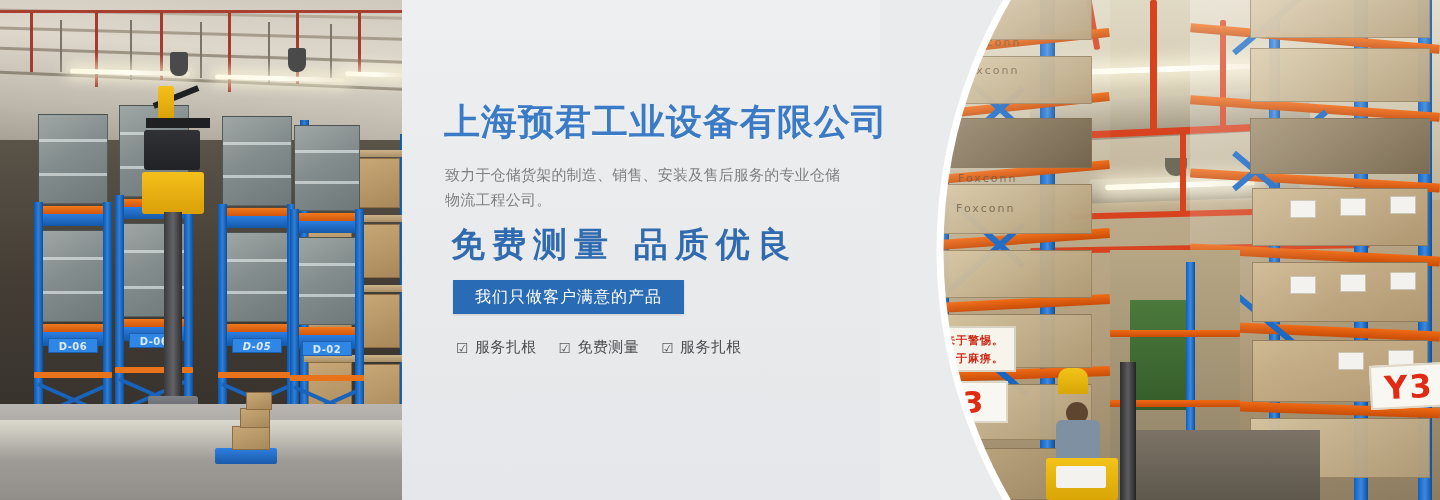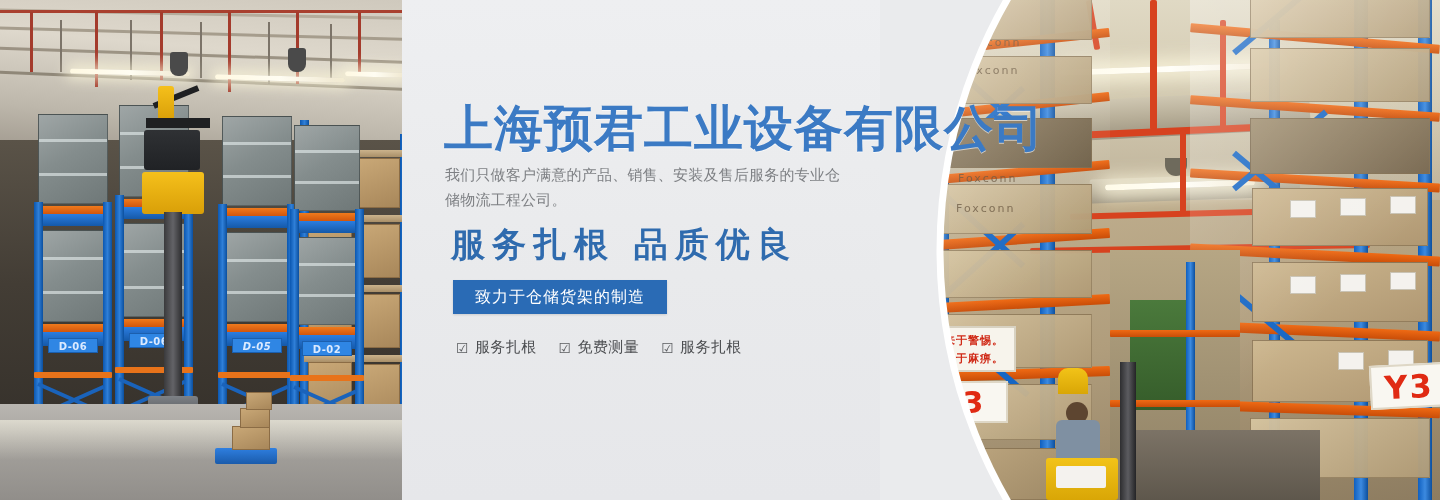--- a/index.html
+++ b/index.html
@@ -82,21 +82,21 @@
   .rpf-body { position:absolute; background:linear-gradient(180deg,#f2c318,#d9a606); border-radius:3px; }
   .rpf-mast { position:absolute; background:linear-gradient(90deg,#2e2e30,#5c5c60,#242426); }
   .rpf-driver { position:absolute; background:#7f90a2; border-radius:6px 6px 2px 2px; }
   .rpf-head { position:absolute; background:#5d4530; border-radius:50%; }
   .rp-greenwall { position:absolute; background:linear-gradient(180deg,#4b7a3c,#355c2a); }
   
   .circle-mask { position:absolute; left:0; top:0; width:560px; height:500px; pointer-events:none; }
 
   
   .content { position:absolute; left:444px; top:0; width:500px; height:500px; z-index:20; }
-  .title { position:absolute; top:104px; left:0; font-size:49px; font-weight:bold;
+  .title { position:absolute; top:104px; left:0; font-size:36px; font-weight:bold;
            color:#3b7ac4; letter-spacing:1px; line-height:1;
            text-shadow:0 1px 0 rgba(255,255,255,.6); white-space:nowrap; }
   .subtitle { position:absolute; top:163px; left:1px; width:410px; font-size:15px; color:#7e8084;
               line-height:1.65; letter-spacing:.2px; }
   .slogan { position:absolute; top:227px; left:7px; font-size:34px; font-weight:bold;
             color:#2f6bae; letter-spacing:7px; line-height:1; white-space:nowrap; }
   .cta { position:absolute; top:280px; left:9px; height:34px; line-height:34px;
          padding:0 22px; background:#2a6bb5; color:#ffffff; font-size:16px;
          letter-spacing:1px; border:none; font-family:inherit; cursor:pointer;
          box-shadow:0 1px 2px rgba(0,0,0,.12); }
@@ -373,23 +373,23 @@
           <circle cx="560" cy="250" r="500" fill="#000"></circle>
         </mask>
       </defs>
       <rect x="0" y="0" width="560" height="500" fill="#eaebed" mask="url(#outside)"></rect>
       <circle cx="560" cy="250" r="500" fill="none" stroke="#ffffff" stroke-width="7"></circle>
     </svg>
   </div>
 
   <div class="content">
     <h1 class="title">上海预君工业设备有限公司</h1>
-    <p class="subtitle">我们只做客户满意的产品、销售、安装及售后服务的专业仓储物流工程公司。</p>
-    <div class="slogan">服务扎根  品质优良</div>
-    <button class="cta">致力于仓储货架的制造</button>
+    <p class="subtitle">致力于仓储货架的制造、销售、安装及售后服务的专业仓储物流工程公司。</p>
+    <div class="slogan">免费测量  品质优良</div>
+    <button class="cta">我们只做客户满意的产品</button>
     <div class="features">
       <div class="feature">
         <span class="chk">☑</span>
         <span>服务扎根</span>
       </div>
       <div class="feature">
         <span class="chk">☑</span>
         <span>免费测量</span>
       </div>
       <div class="feature">

